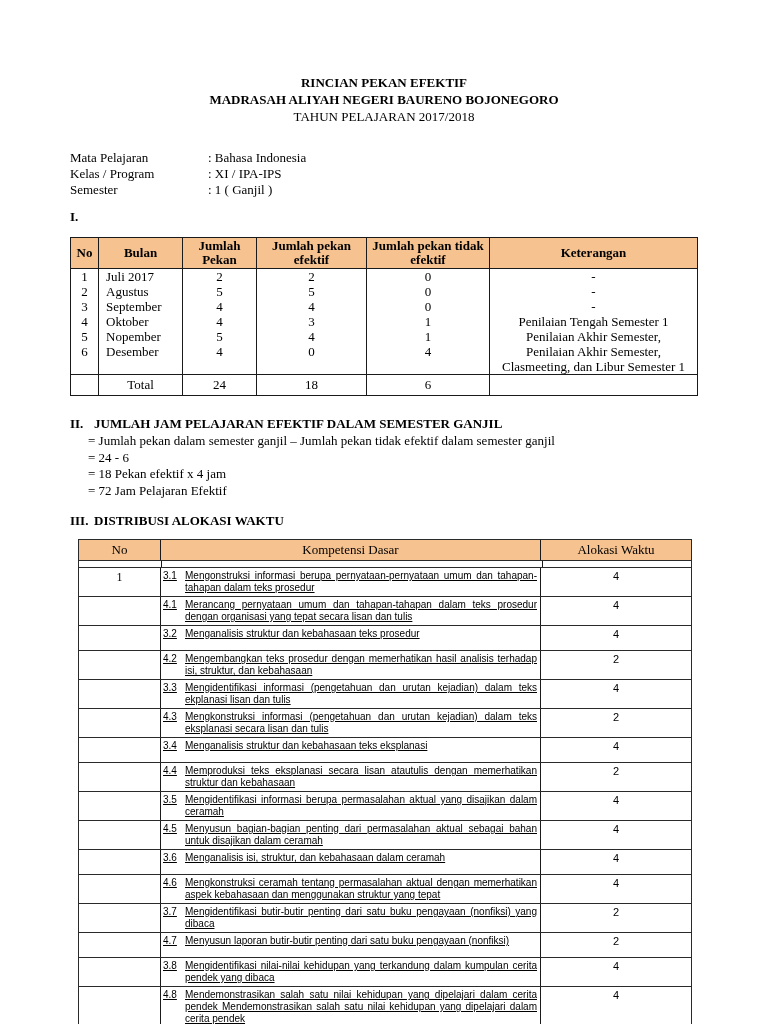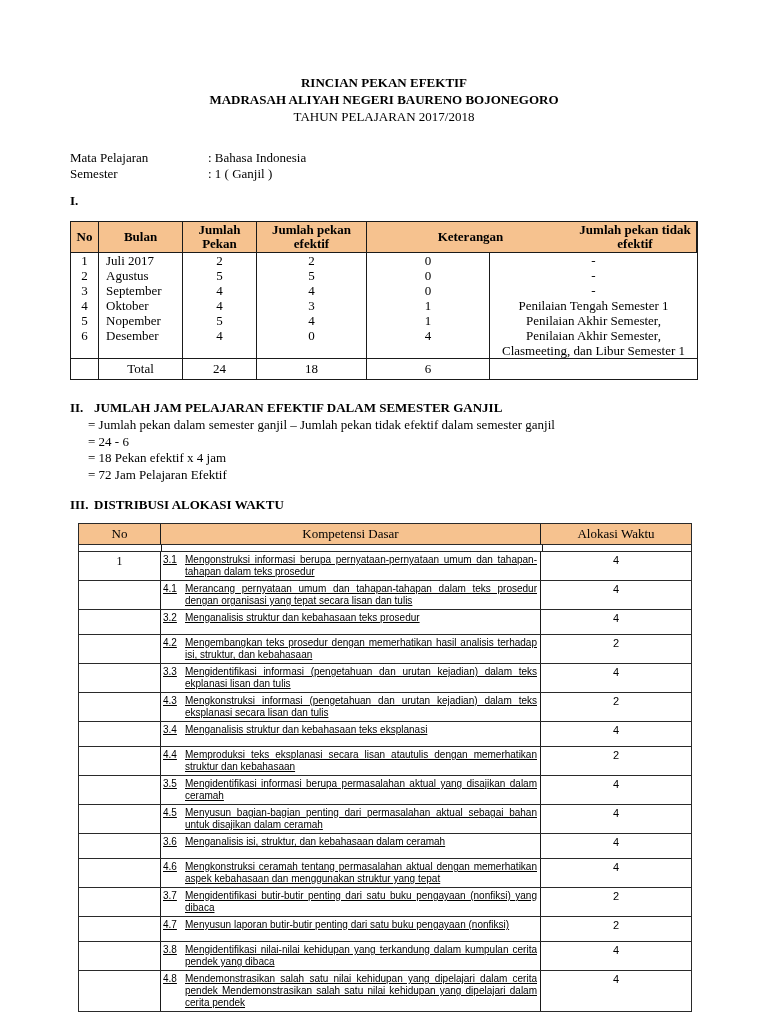--- a/index.html
+++ b/index.html
@@ -72,37 +72,41 @@
       <div class="b">MADRASAH ALIYAH NEGERI BAURENO BOJONEGORO</div>
       <div>TAHUN PELAJARAN 2017/2018</div>
     </div>
 
     <div class="info">
       <div class="info-row">
         <span class="info-label">Mata Pelajaran</span>
         <span>: Bahasa Indonesia</span>
       </div>
       <div class="info-row">
+        <span class="info-label">Kelas / Program</span>
+        <span>: XI / IPA-IPS</span>
+      </div>
+      <div class="info-row">
         <span class="info-label">Semester</span>
         <span>: 1 ( Ganjil )</span>
       </div>
     </div>
 
     <div class="sec-heading">
       <span class="sec-num">I.</span>
     </div>
 
     <div class="t1">
       <div class="t1-header" id="t1-header">
           <div class="t1-hcell c-no bdr">No</div>
           <div class="t1-hcell c-bulan bdr">Bulan</div>
           <div class="t1-hcell c-jp bdr">Jumlah Pekan</div>
           <div class="t1-hcell c-jpe bdr">Jumlah pekan efektif</div>
+          <div class="t1-hcell c-jpte bdr">Jumlah pekan tidak efektif</div>
           <div class="t1-hcell c-ket">Keterangan</div>
-          <div class="t1-hcell c-jpte bdr">Jumlah pekan tidak efektif</div>
         </div>
       <div class="t1-body" id="t1-body">
           <div class="t1-col c-no bdr">
             <div class="ln">1</div>
             <div class="ln">2</div>
             <div class="ln">3</div>
             <div class="ln">4</div>
             <div class="ln">5</div>
             <div class="ln">6</div>
           </div>

